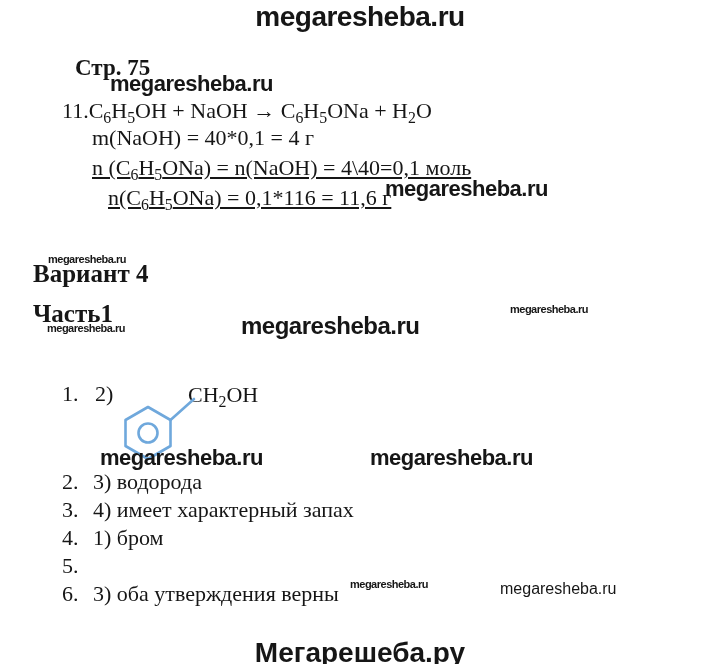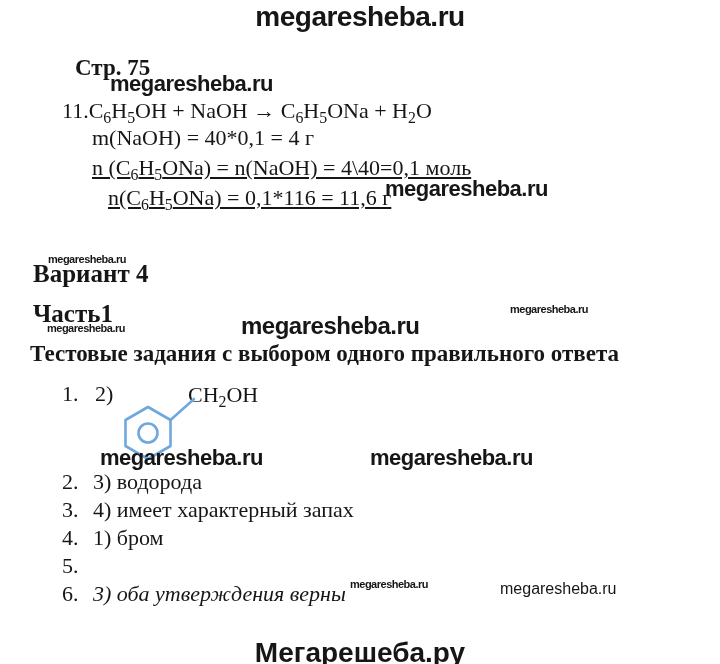--- a/index.html
+++ b/index.html
@@ -31,21 +31,20 @@
   <div class="abs serif" style="left:92px; top:155px;text-decoration:underline;">n (C<sub>6</sub>H<sub>5</sub>ONa) = n(NaOH) = 4\40=0,1 моль</div>
   <div class="abs serif" style="left:108px; top:185px;text-decoration:underline;">n(C<sub>6</sub>H<sub>5</sub>ONa) = 0,1*116 = 11,6 г</div>
   <div class="abs wm" style="left:385px; top:176px; font-size:22px;">megaresheba.ru</div>
 
   <div class="abs wm" style="left:48px; top:253px; font-size:11px;">megaresheba.ru</div>
   <div class="abs serifb" style="left:33px; top:260px; font-size:25px;">Вариант 4</div>
   <div class="abs serifb" style="left:33px; top:300px; font-size:25px;">Часть1</div>
   <div class="abs wm" style="left:510px; top:303px; font-size:11px;">megaresheba.ru</div>
   <div class="abs wm" style="left:241px; top:312px; font-size:24px;">megaresheba.ru</div>
   <div class="abs wm" style="left:47px; top:322px; font-size:11px;">megaresheba.ru</div>
-  <div class="abs serifb" style="left:30px; top:341px; font-size:23px;">Тестовые задания с выбором одного правильного ответа</div>
 
   <div class="abs serif" style="left:62px; top:381px;">1.</div>
   <div class="abs serif" style="left:95px; top:381px;">2)</div>
   <div class="abs serif" style="left:188px; top:382px;">CH<sub>2</sub>OH</div>
 
   <svg class="abs" style="left:118px; top:392px;" width="100" height="78" viewBox="0 0 100 78" fill="none" stroke-width="2.6" stroke-linejoin="round" stroke-linecap="round">
     <polygon points="30,15 52.5,28 52.5,54 30,67 7.5,54 7.5,28" stroke="#6fa8dc"></polygon>
     <circle cx="30" cy="41" r="9.5" stroke="#6fa8dc"></circle>
     <line x1="52.5" y1="28" x2="76" y2="7" stroke="#6fa8dc"></line>
   </svg>
@@ -58,20 +57,20 @@
 
   <div class="abs serif" style="left:62px; top:497px;">3.</div>
   <div class="abs serif" style="left:93px; top:497px;">4) имеет характерный запах</div>
 
   <div class="abs serif" style="left:62px; top:525px;">4.</div>
   <div class="abs serif" style="left:93px; top:525px;">1) бром</div>
 
   <div class="abs serif" style="left:62px; top:553px;">5.</div>
 
   <div class="abs serif" style="left:62px; top:581px;">6.</div>
-  <div class="abs serif" style="left:93px; top:581px;font-style:italic;">3) оба утверждения верны</div>
+  <div class="abs serif" style="left:93px; top:581px;">3) оба утверждения верны</div>
 
   <div class="abs wm" style="left:350px; top:578px; font-size:11px;">megaresheba.ru</div>
   <div class="abs wm-plain" style="left:500px; top:580px; font-size:16px;">megaresheba.ru</div>
 
   <div class="abs wm center" style="top:593px; font-size:28px; letter-spacing:0;margin-top:44px;">Мегарешеба.ру</div>
 
 </div>
 
 </body></html>

